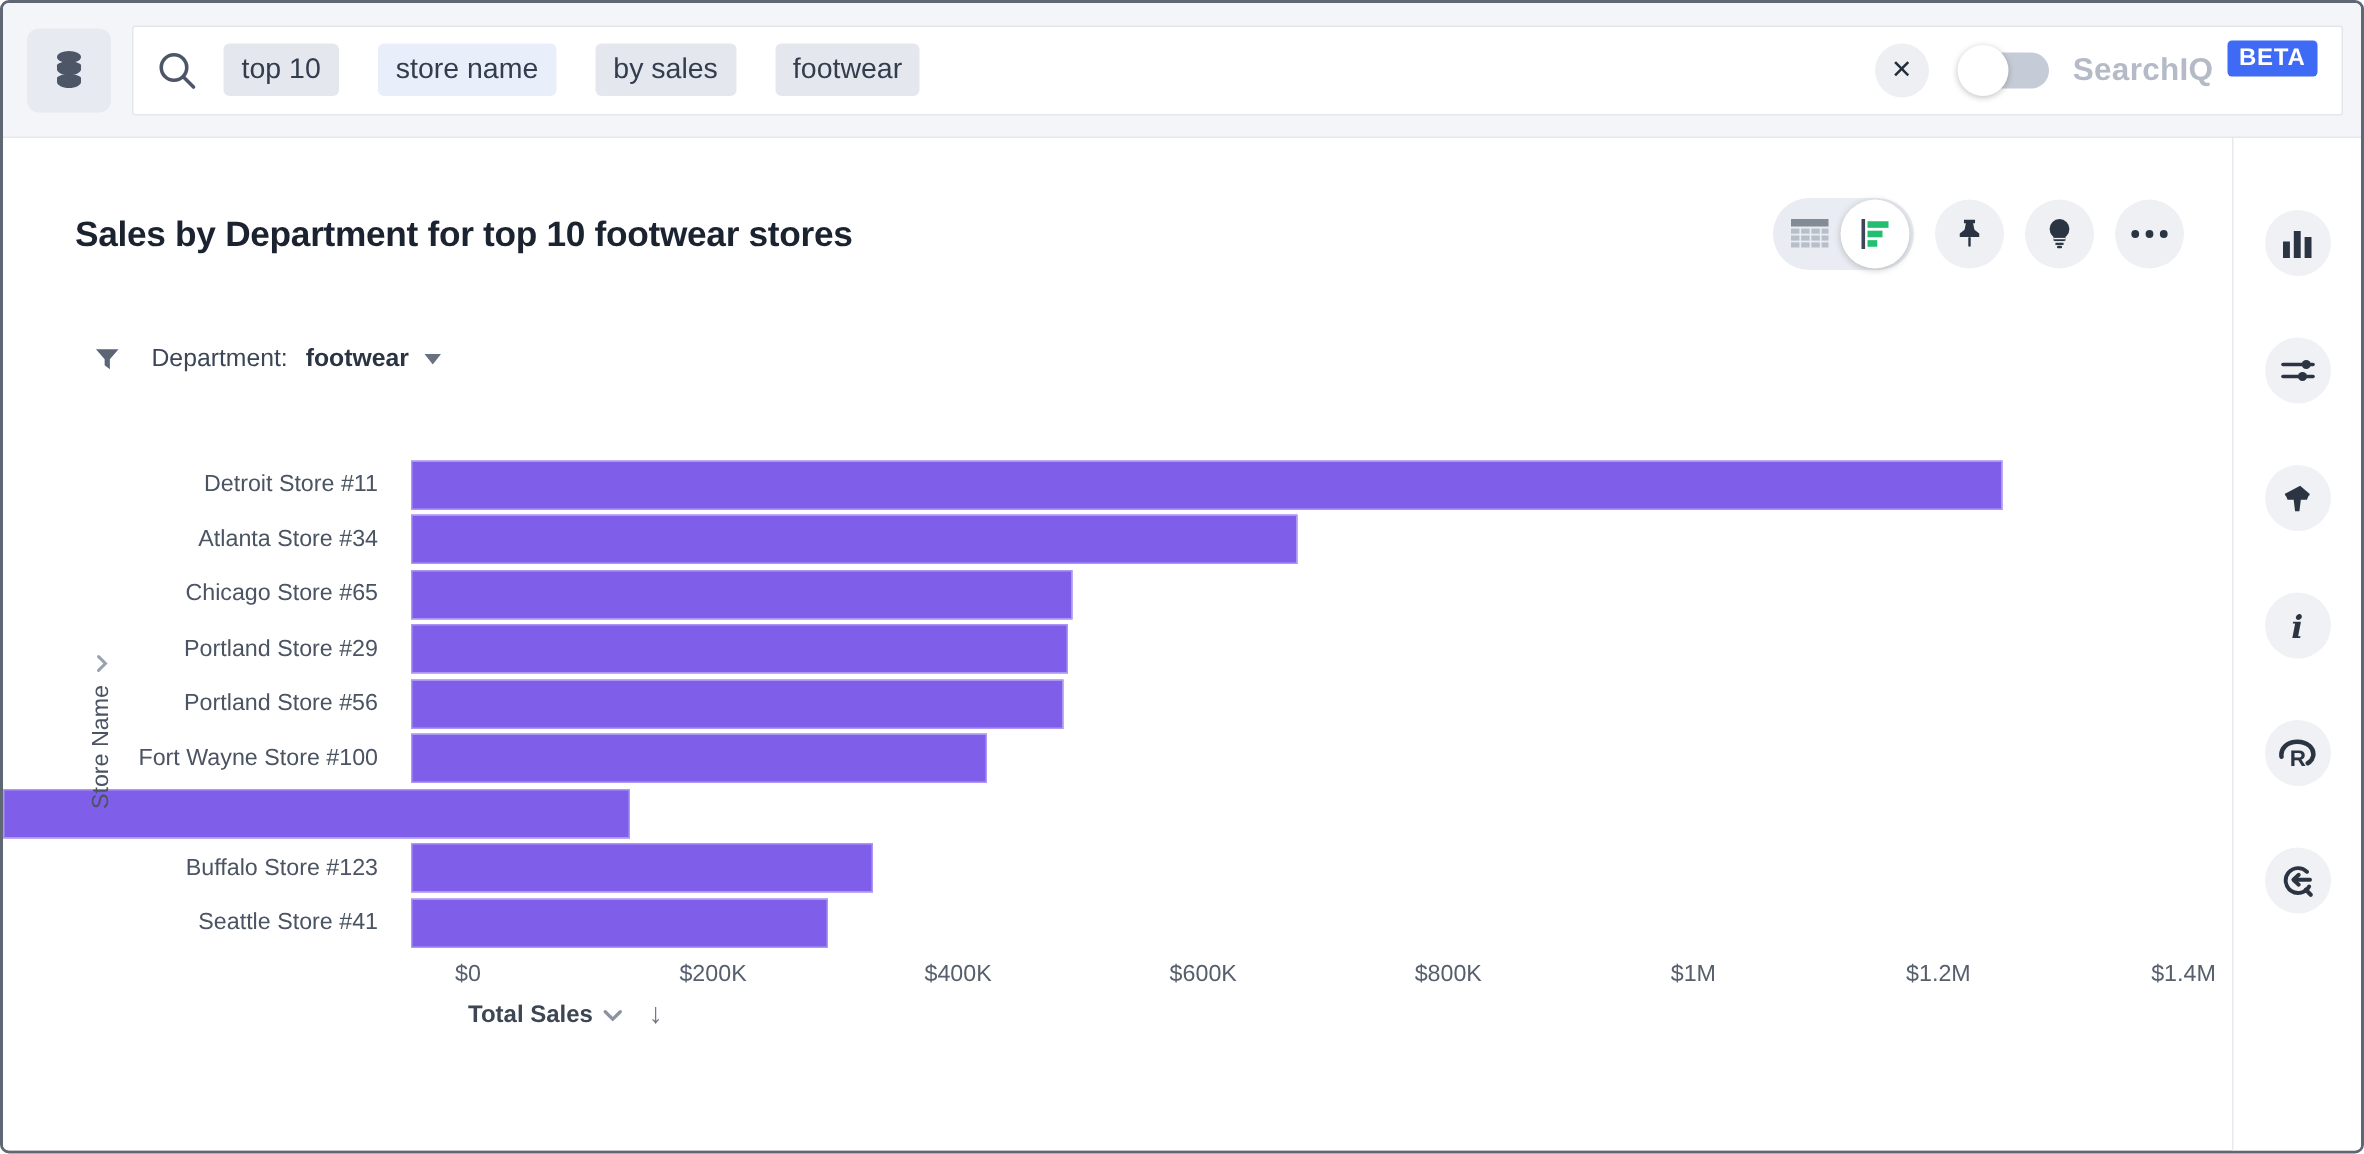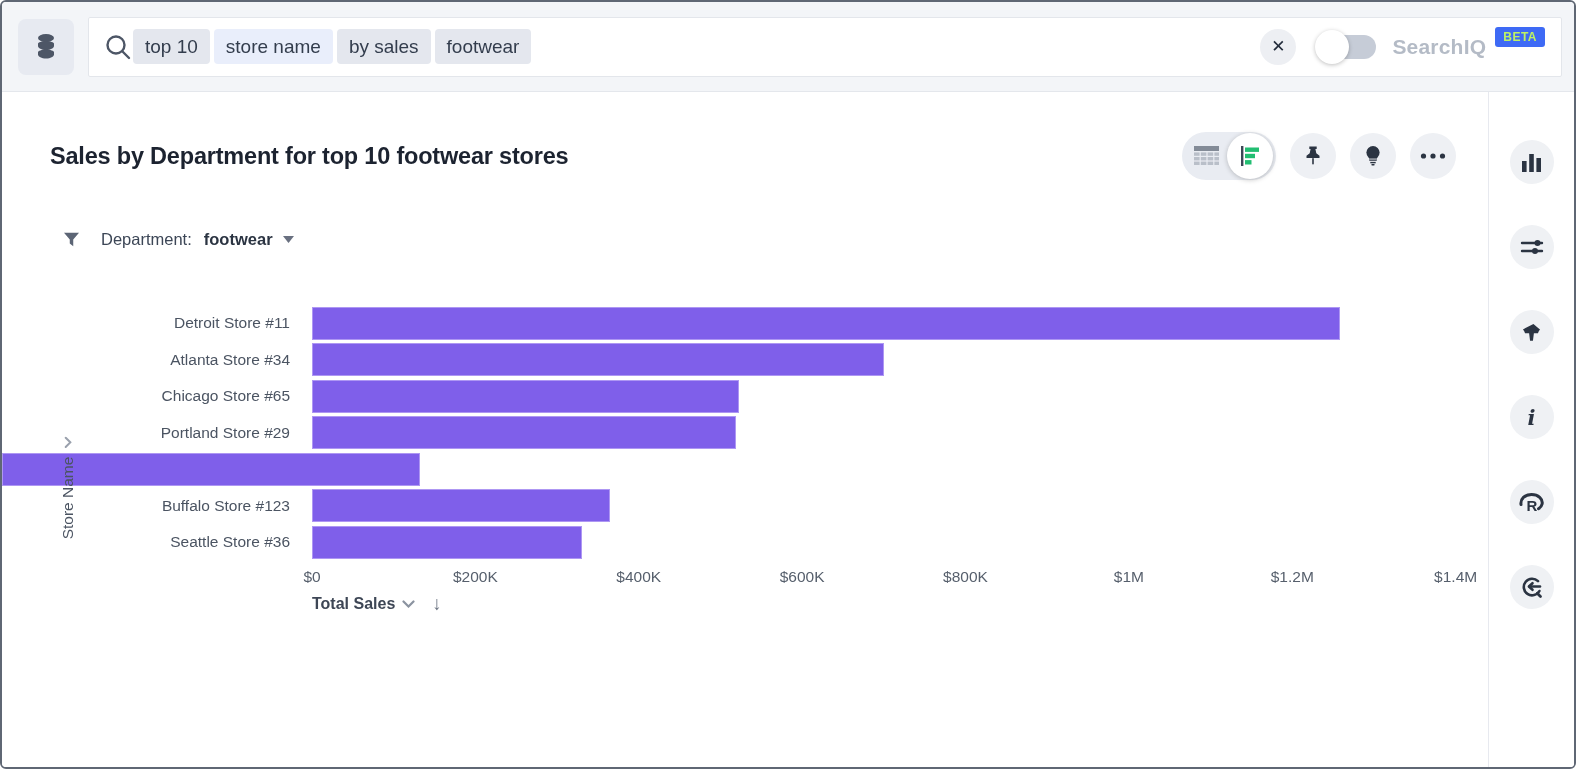--- a/index.html
+++ b/index.html
@@ -18,21 +18,21 @@
     display:flex; align-items:center; padding:0 12px 0 16px; gap:14px;
   }
   .db-btn {
     width:56px; height:56px; border-radius:8px; background:#e7eaf1;
     display:flex; align-items:center; justify-content:center; cursor:pointer; flex:none;
   }
   .search-box {
     flex:1; height:60px; background:#ffffff; border:1px solid #e3e6eb; border-radius:2px;
     display:flex; align-items:center; padding:0 16px 0 14px;
   }
-  .chips { display:flex; gap:4px; margin-left:0; align-items:center; }
+  .chips { display:flex; gap:26px; margin-left:16px; align-items:center; }
   .chip {
     background:#e4e7ee; color:#333d4d; font-size:19px; line-height:1;
     padding:8px 12px; border-radius:4px; white-space:nowrap; cursor:pointer;
   }
   .chip.hl { background:#e9eefb; }
   .spacer { flex:1; }
   .clear-btn {
     width:36px; height:36px; border-radius:50%; background:#edeff3; color:#242d3c;
     display:flex; align-items:center; justify-content:center;
     font-size:17px; font-weight:bold; cursor:pointer; margin-right:22px;
@@ -41,21 +41,21 @@
     width:58px; height:24px; border-radius:12px; background:#c6ccd7;
     position:relative; cursor:pointer; flex:none;
   }
   .toggle .knob {
     position:absolute; left:-3px; top:-5px; width:34px; height:34px; border-radius:50%;
     background:#ffffff; box-shadow:0 1px 4px rgba(0,0,0,.25);
   }
   .searchiq { font-size:21px; font-weight:bold; color:#b4bbc6; margin-left:16px; letter-spacing:.2px; }
   .beta {
     align-self:flex-start; margin-top:9px; margin-left:9px;
-    background:#3e6af5; color:#bef264; font-size:12px; font-weight:bold;
+    background:#3e6af5; color:#ffffff; font-size:16px; font-weight:bold;
     padding:3px 8px; border-radius:3px; letter-spacing:.5px;
   }
   
   .content { display:flex; height:675px; background:#fff; }
   .main { flex:1; position:relative; }
   .title-row { display:flex; justify-content:space-between; align-items:center; padding:40px 32px 0 48px; }
   .page-title { font-size:23.5px; font-weight:bold; color:#1c2330; letter-spacing:-.2px; }
   .toolbar { display:flex; align-items:center; gap:14px; }
   .seg-toggle { display:flex; align-items:center; background:#e9ecf2; border-radius:24px; height:48px; padding:0 3px; }
   .seg-table { width:42px; display:flex; align-items:center; justify-content:center; cursor:pointer; }
@@ -69,21 +69,21 @@
     display:flex; align-items:center; justify-content:center; cursor:pointer;
   }
   .filter-row { display:flex; align-items:center; padding:50px 0 0 60px; font-size:16.5px; color:#3c4656; }
   .filter-name { margin-left:20px; }
   .filter-value { margin-left:12px; font-weight:bold; color:#2b3442; }
   .filter-caret { margin-left:10px; display:flex; }
   
   .chart { margin-top:56px; padding-right:16px; position:relative; }
   .chart-row { height:36.5px; display:flex; align-items:center; }
   .row-label {
-    width:310px; padding-right:22px; text-align:right; flex:none;
+    width:272px; padding-right:22px; text-align:right; flex:none;
     font-size:15.5px; color:#4b5462; white-space:nowrap;
   }
   .row-track { flex:1; height:33px; position:relative; }
   .bar { height:100%; border:1px solid rgba(190,170,245,.75); }
   .x-axis { margin-left:310px; position:relative; height:22px; margin-top:7px; }
   .x-tick {
     position:absolute; top:0; transform:translateX(-50%);
     font-size:15.5px; color:#565f6c; white-space:nowrap;
   }
   .x-title-row {
@@ -260,32 +260,44 @@
               <div class="bar" style="width: 36.831%; background: rgb(127, 95, 234);"></div>
             </div>
           </div>
           <div class="chart-row">
             <div class="row-label">Portland Store #29</div>
             <div class="row-track">
               <div class="bar" style="width: 36.5493%; background: rgb(127, 95, 234);"></div>
             </div>
           </div>
           <div class="chart-row">
+            <div class="row-label">Portland Store #56</div>
+            <div class="row-track">
+              <div class="bar" style="width: 36.338%; background: rgb(127, 95, 234);"></div>
+            </div>
+          </div>
+          <div class="chart-row">
+            <div class="row-label">Fort Wayne Store #100</div>
+            <div class="row-track">
+              <div class="bar" style="width: 32.0423%; background: rgb(127, 95, 234);"></div>
+            </div>
+          </div>
+          <div class="chart-row">
             <div class="row-track">
               <div class="bar" style="width: 28.4507%; background: rgb(127, 95, 234);"></div>
             </div>
           </div>
           <div class="chart-row">
             <div class="row-label">Buffalo Store #123</div>
             <div class="row-track">
               <div class="bar" style="width: 25.7042%; background: rgb(127, 95, 234);"></div>
             </div>
           </div>
           <div class="chart-row">
-            <div class="row-label">Seattle Store #36</div>
+            <div class="row-label">Seattle Store #41</div>
             <div class="row-track">
               <div class="bar" style="width: 23.2394%; background: rgb(127, 95, 234);"></div>
             </div>
           </div>
         </div>
 
       <div class="x-axis">
           <span class="x-tick" style="left: 0%;">$0</span>
           <span class="x-tick" style="left: 14.0845%;">$200K</span>
           <span class="x-tick" style="left: 28.169%;">$400K</span>

